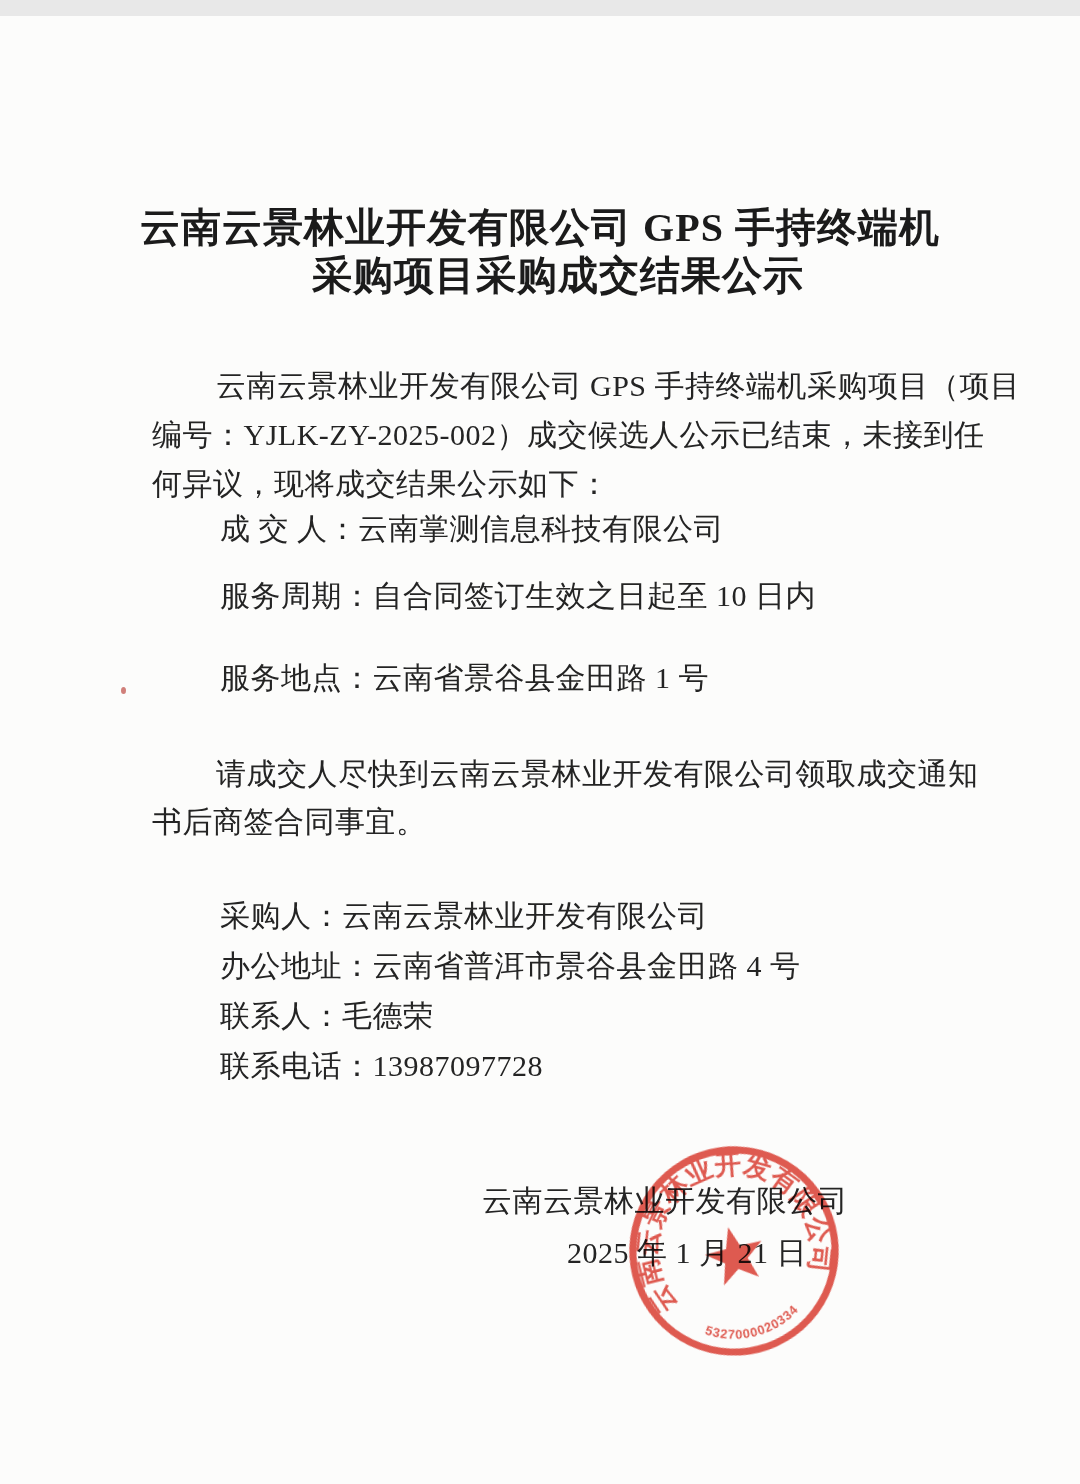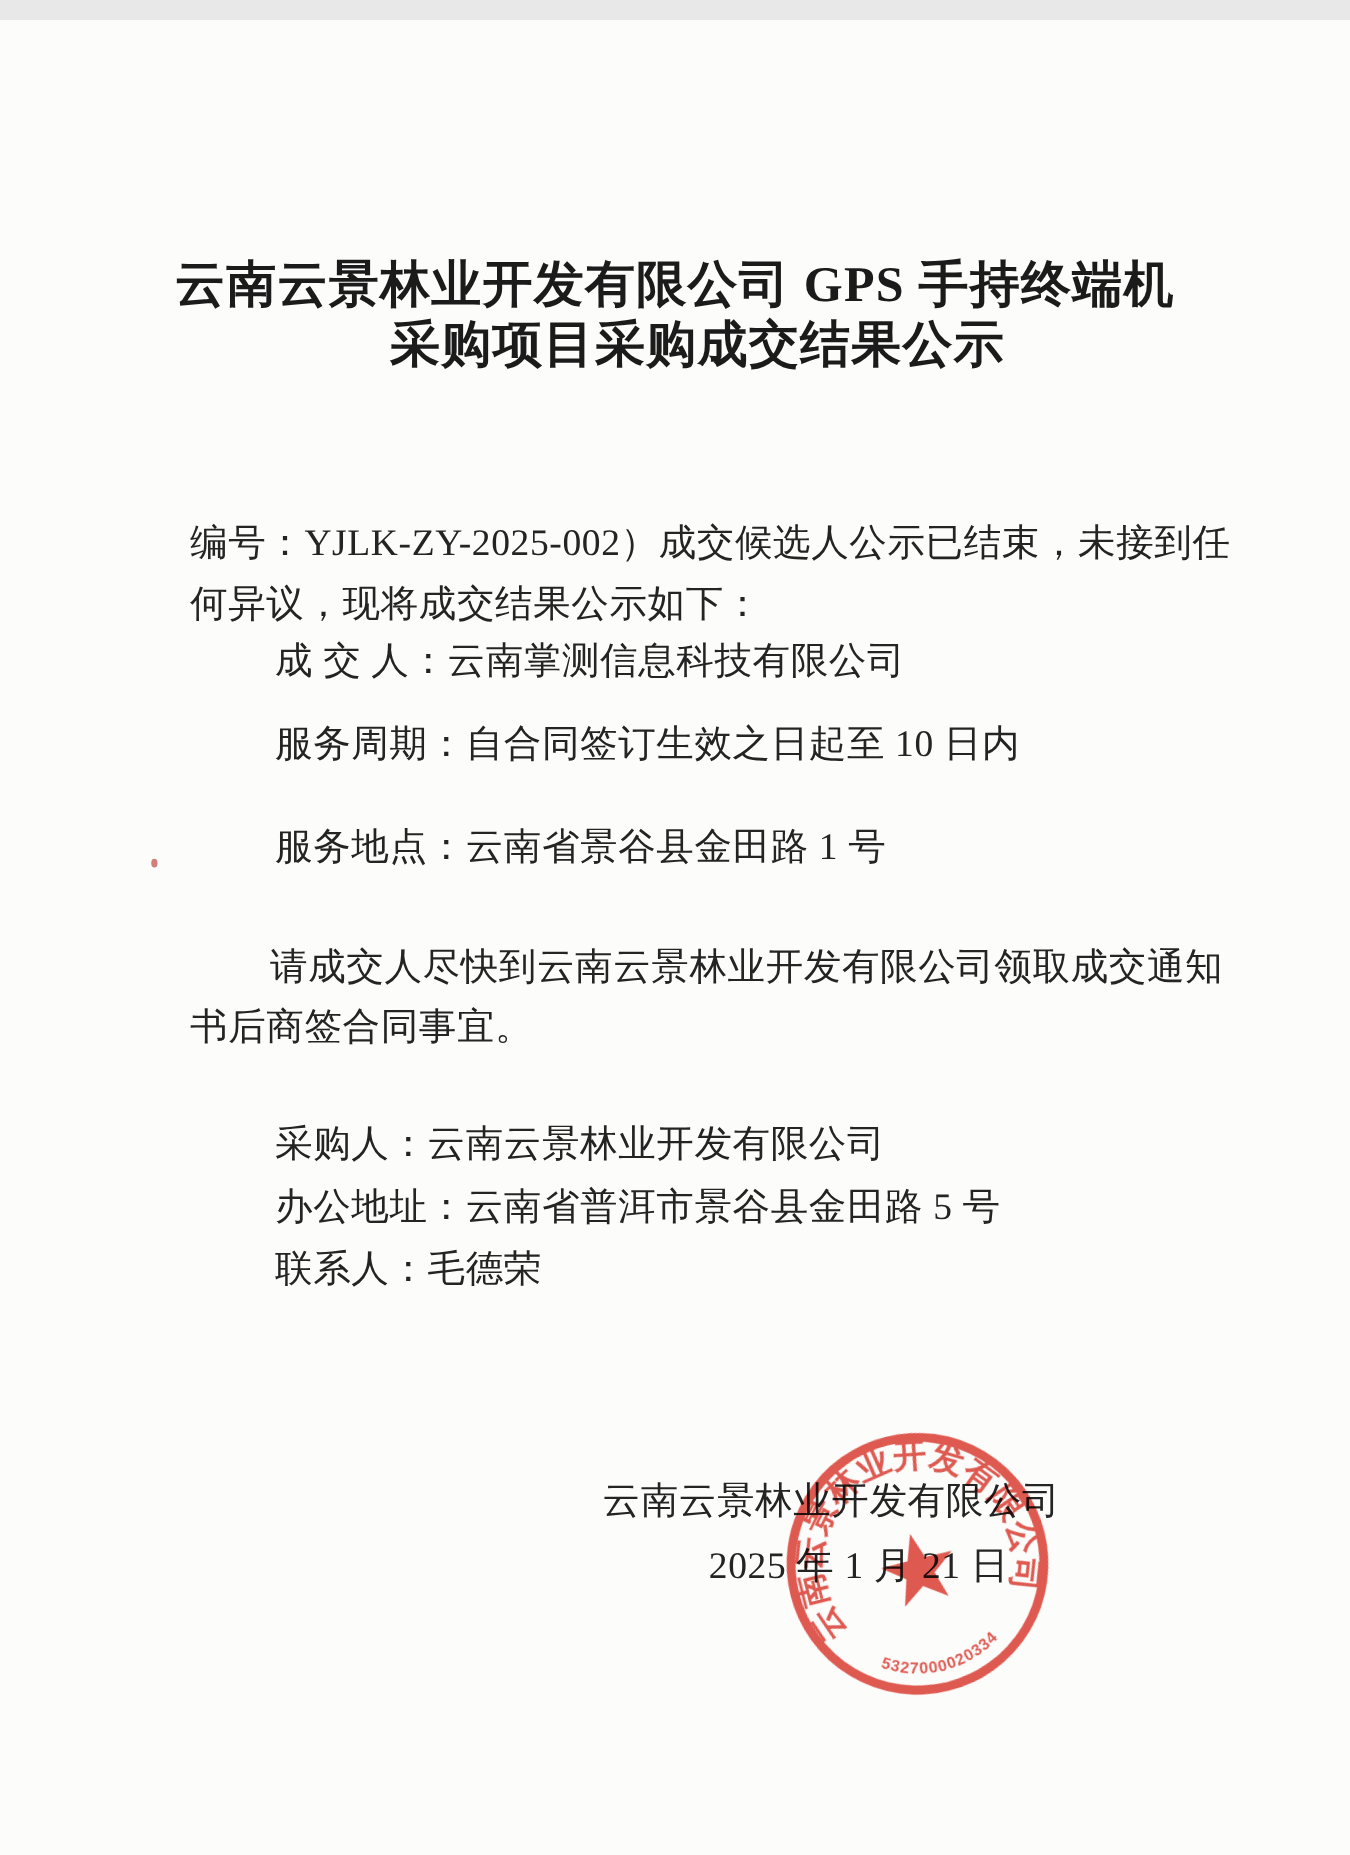--- a/index.html
+++ b/index.html
@@ -73,35 +73,37 @@
   }
 </style>
 </head>
 <body>
 
 <div class="page">
 
   <div class="title-line t1">云南云景林业开发有限公司 GPS 手持终端机</div>
   <div class="title-line t2">采购项目采购成交结果公示</div>
 
+  <div class="line ind" style="top:346px">云南云景林业开发有限公司 GPS 手持终端机采购项目（项目</div>
   <div class="line flush" style="top:395px">编号：YJLK-ZY-2025-002）成交候选人公示已结束，未接到任</div>
   <div class="line flush" style="top:444px">何异议，现将成交结果公示如下：</div>
 
   <div class="line det" style="top:489px">成 交 人：云南掌测信息科技有限公司</div>
   <div class="line det" style="top:556px">服务周期：自合同签订生效之日起至 10 日内</div>
   <div class="line det" style="top:638px">服务地点：云南省景谷县金田路 1 号</div>
 
   <div class="speck"></div>
 
   <div class="line ind" style="top:734px">请成交人尽快到云南云景林业开发有限公司领取成交通知</div>
   <div class="line flush" style="top:782px">书后商签合同事宜。</div>
 
   <div class="line det" style="top:876px">采购人：云南云景林业开发有限公司</div>
-  <div class="line det" style="top:926px">办公地址：云南省普洱市景谷县金田路 5 号</div>
+  <div class="line det" style="top:926px">办公地址：云南省普洱市景谷县金田路 4 号</div>
   <div class="line det" style="top:976px">联系人：毛德荣</div>
+  <div class="line det" style="top:1026px">联系电话：13987097728</div>
 
   <div class="line sig" style="top:1161px">云南云景林业开发有限公司</div>
   <div class="line date" style="top:1213px">2025 年 1 月 21 日</div>
 
   <div class="stamp">
     <svg viewBox="0 0 280 280" xmlns="http://www.w3.org/2000/svg">
       <defs>
         <path id="ring-path" d="M 74.2 178 A 76 76 0 1 1 205.8 178" fill="none"></path>
         <path id="number-path" d="M 87.1 207.8 A 86 86 0 0 0 192.9 207.8" fill="none"></path>
       </defs>

